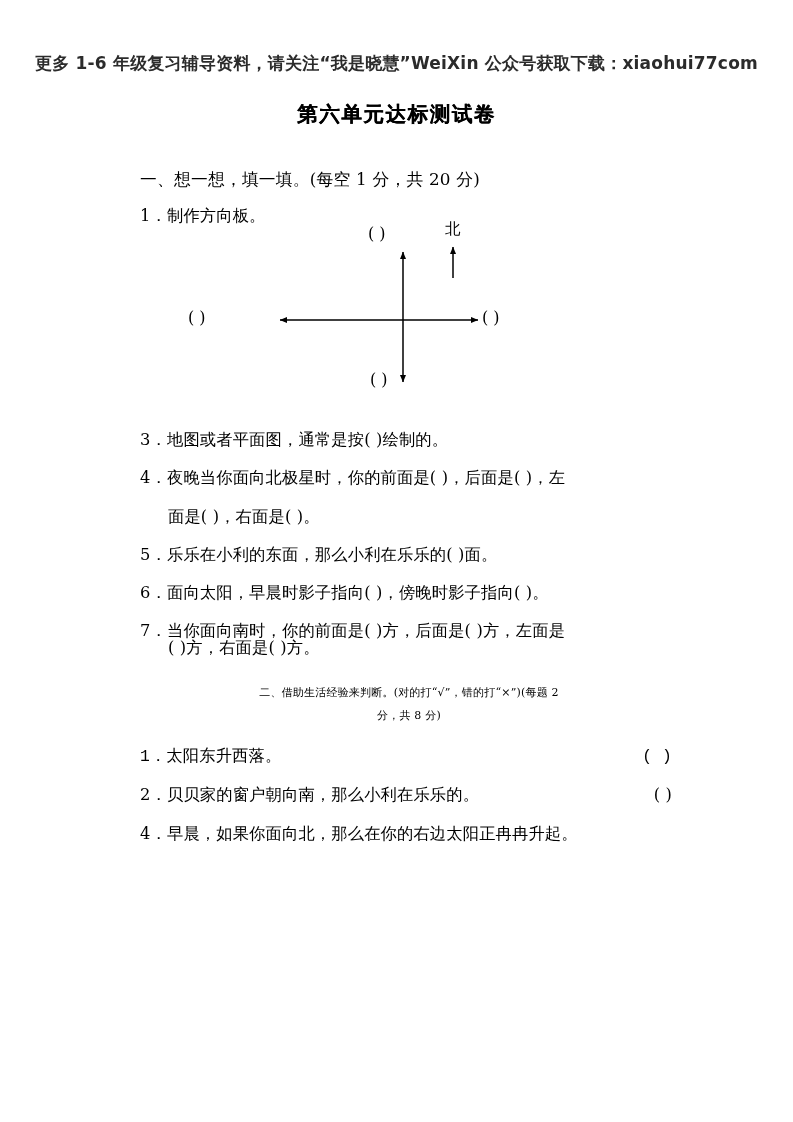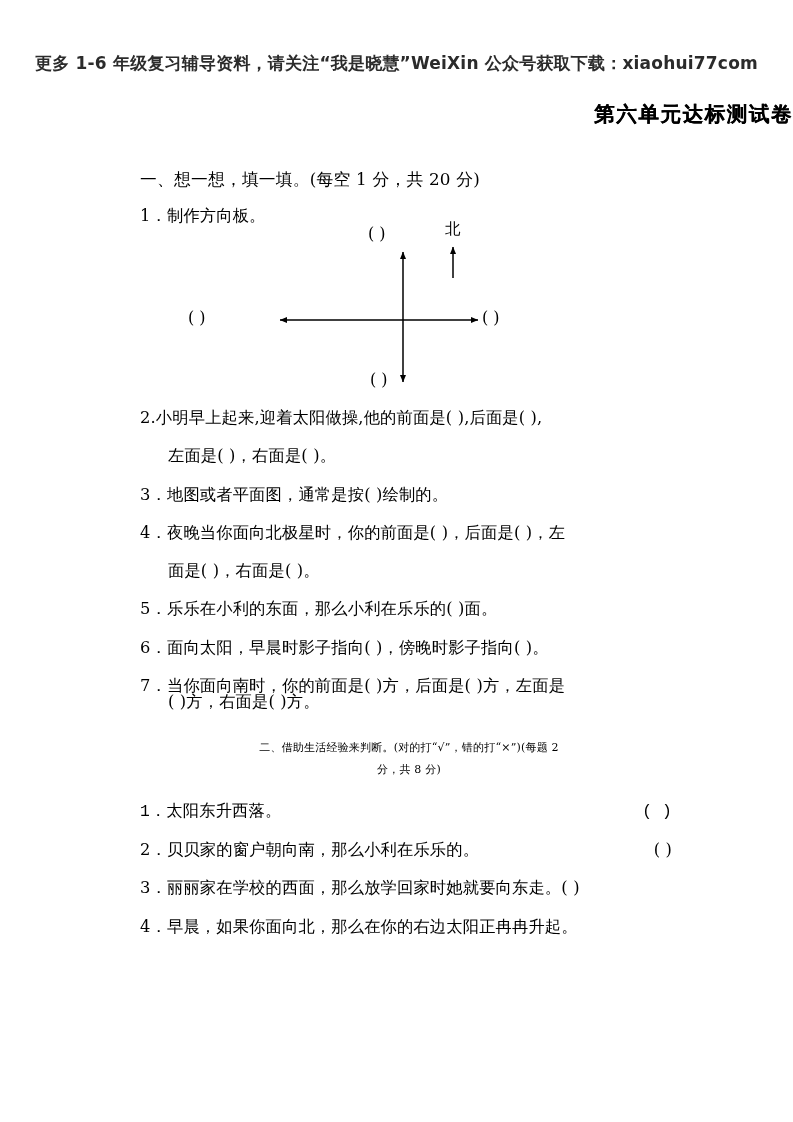--- a/index.html
+++ b/index.html
@@ -36,21 +36,21 @@
     letter-spacing: 0.2px;
     white-space: nowrap;
   }
 
   
   .doc-title {
     position: absolute;
     left: 0;
     right: 0;
     top: 100px;
-    text-align: right;
+    text-align: center;
     font-family: "DejaVu Serif", "Liberation Serif", serif;
     font-weight: bold;
     font-size: 20.5px;
     letter-spacing: 1.6px;
     color: #000;
     text-shadow: 0.4px 0 0 #000;
   }
 
   
   .content {
@@ -168,26 +168,20 @@
         <div class="dg-label" style="left:228px; top:-4px;">(          )</div>
         <div class="dg-label" style="left:48px; top:80px;">(          )</div>
         <div class="dg-label" style="left:342px; top:80px;">(          )</div>
         <div class="dg-label" style="left:230px; top:142px;">(          )</div>
         <div class="north-char" style="left:305px; top:-8px;">北</div>
       </div>
     </div>
 
     <div style="height:180px;"></div>
 
-    <div class="q" style="margin-bottom:12px;">
-      <span class="ln" style="margin-bottom:22px;">
-        <span class="num">2.</span><span>小明早上起来,迎着太阳做操,他的前面是(      ),后面是(      ),</span>
-      </span>
-      <span class="ln indent">左面是(      )，右面是(      )。</span>
-    </div>
 
     <div class="q" style="margin-top:22px;">
       <span class="ln">
         <span class="num">3．</span><span>地图或者平面图，通常是按(                    )绘制的。</span>
       </span>
     </div>
 
     <div class="q" style="margin-top:22px;">
       <span class="ln" style="margin-bottom:22px;">
         <span class="num">4．</span><span>夜晚当你面向北极星时，你的前面是(      )，后面是(      )，左</span>
@@ -226,25 +220,20 @@
       <span class="tf-paren">(      )</span>
     </div>
 
     <div class="q" style="margin-top:22px;">
       <span class="ln">
         <span class="num">2．</span><span>贝贝家的窗户朝向南，那么小利在乐乐的。</span>
       </span>
       <span class="tf-paren">(      )</span>
     </div>
 
-    <div class="q" style="margin-top:22px;">
-      <span class="ln">
-        <span class="num">3．</span><span>丽丽家在学校的西面，那么放学回家时她就要向东走。</span><span>(      )</span>
-      </span>
-    </div>
 
     <div class="q" style="margin-top:22px;">
       <span class="ln">
         <span class="num">4．</span><span>早晨，如果你面向北，那么在你的右边太阳正冉冉升起。</span>
       </span>
     </div>
 
   </div>
 </div>
 

